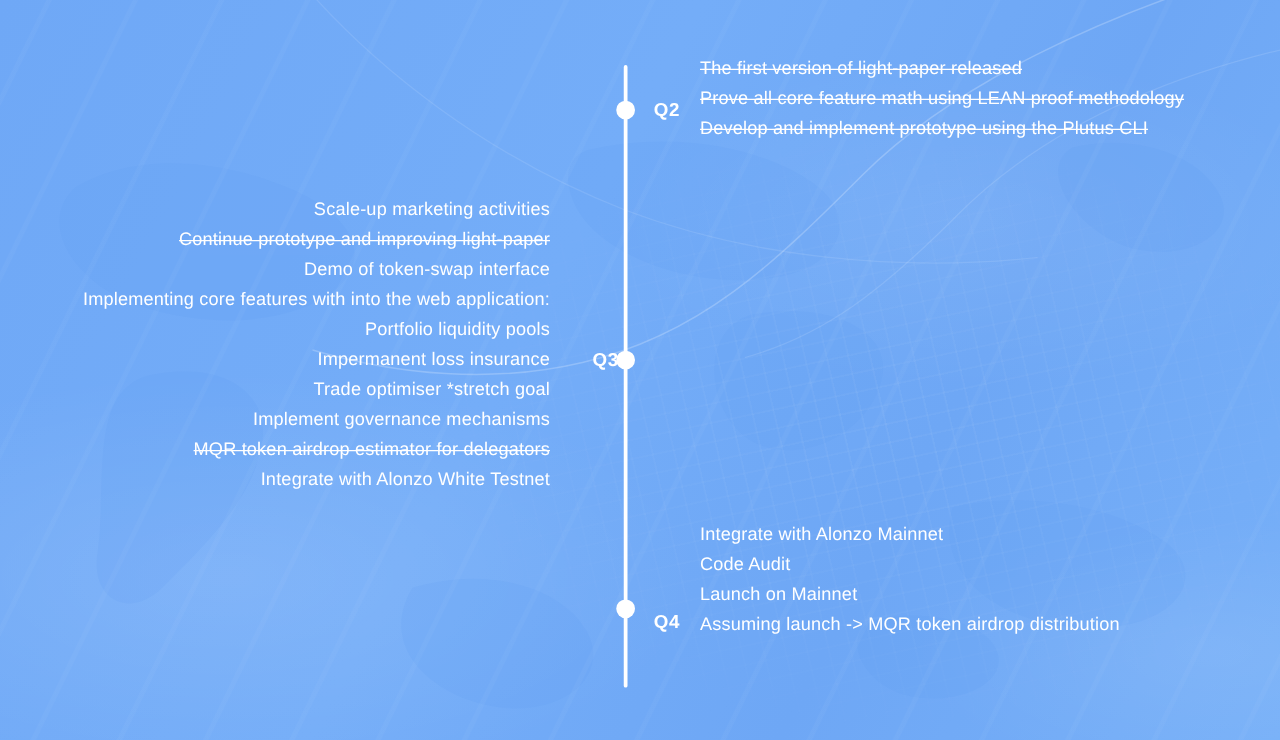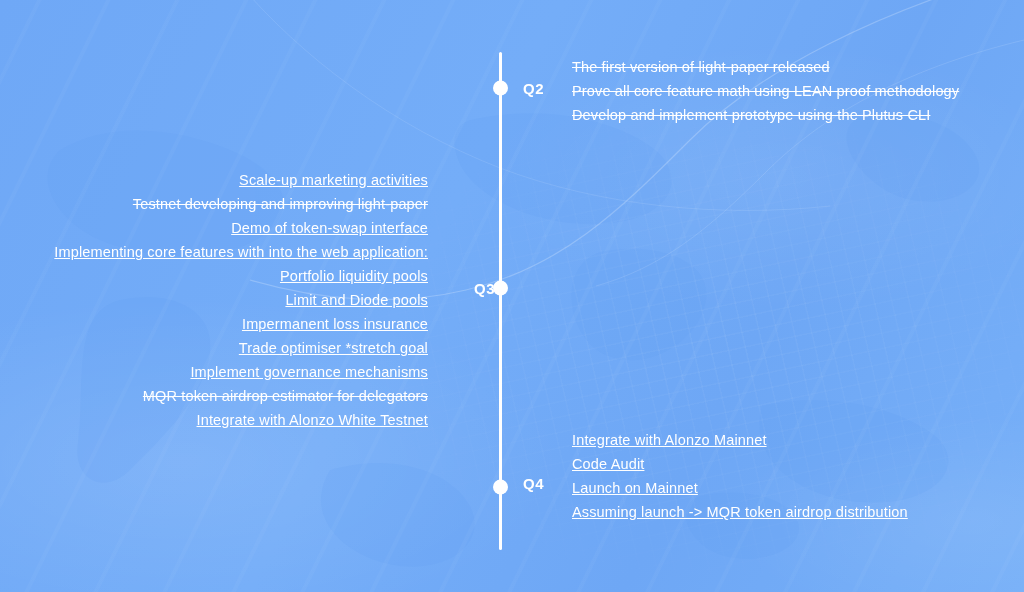--- a/index.html
+++ b/index.html
@@ -93,31 +93,30 @@
     color: #ffffff;
     letter-spacing: .5px;
     line-height: 1;
     transform: translateY(-50%);
     white-space: nowrap;
   }
 
   .items {
     position: absolute;
     list-style: none;
-    margin: 12px;
+    margin: 0;
     padding: 0;
     white-space: nowrap;
   }
 
   .items li {
     font-size: 14.5px;
     color: #ffffff;
     line-height: 24px;
     letter-spacing: .15px;
-    text-decoration: underline;
   }
 
   .items li.done {
     text-decoration: line-through;
     text-decoration-thickness: 1px;
   }
 
   
   .side-right .items { left: 560px; text-align: left; }
   .side-right .q-label { left: 523px; }
@@ -167,34 +166,33 @@
         <ul class="items" style="top: 43px;">
           <li class="done">The first version of light-paper released</li>
           <li class="done">Prove all core feature math using LEAN proof methodology</li>
           <li class="done">Develop and implement prototype using the Plutus CLI</li>
         </ul>
       </div>
       <div class="quarter side-left" style="left: 0px; right: 0px; top: 0px; height: 592px;">
         <div class="q-label" style="top: 288px; text-align: right;">Q3</div>
         <ul class="items" style="top: 156px;">
           <li>Scale-up marketing activities</li>
-          <li class="done">Testnet developing and improving light-paper</li>
+          <li class="done">Continue prototype and improving light-paper</li>
           <li>Demo of token-swap interface</li>
           <li>Implementing core features with into the web application:</li>
           <li>Portfolio liquidity pools</li>
-          <li>Limit and Diode pools</li>
           <li>Impermanent loss insurance</li>
           <li>Trade optimiser *stretch goal</li>
           <li>Implement governance mechanisms</li>
           <li class="done">MQR token airdrop estimator for delegators</li>
           <li>Integrate with Alonzo White Testnet</li>
         </ul>
       </div>
       <div class="quarter side-right" style="left: 0px; right: 0px; top: 0px; height: 592px;">
-        <div class="q-label" style="top: 483px;">Q4</div>
+        <div class="q-label" style="top: 498px;">Q4</div>
         <ul class="items" style="top: 416px;">
           <li>Integrate with Alonzo Mainnet</li>
           <li>Code Audit</li>
           <li>Launch on Mainnet</li>
           <li>Assuming launch -&gt; MQR token airdrop distribution</li>
         </ul>
       </div>
     </div>
 
 <div class="node" style="top: 88px;"></div>

